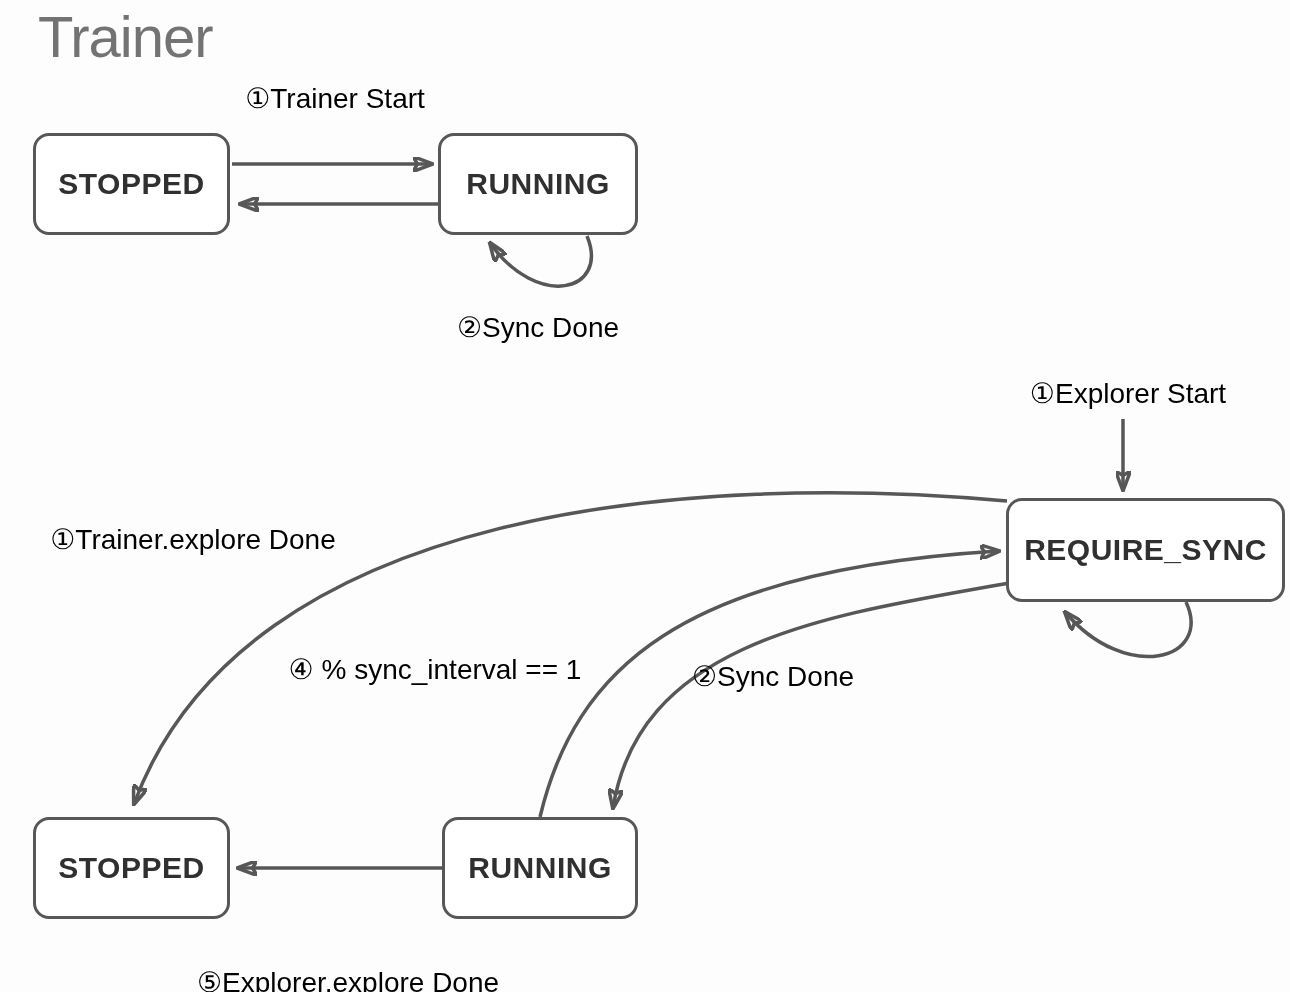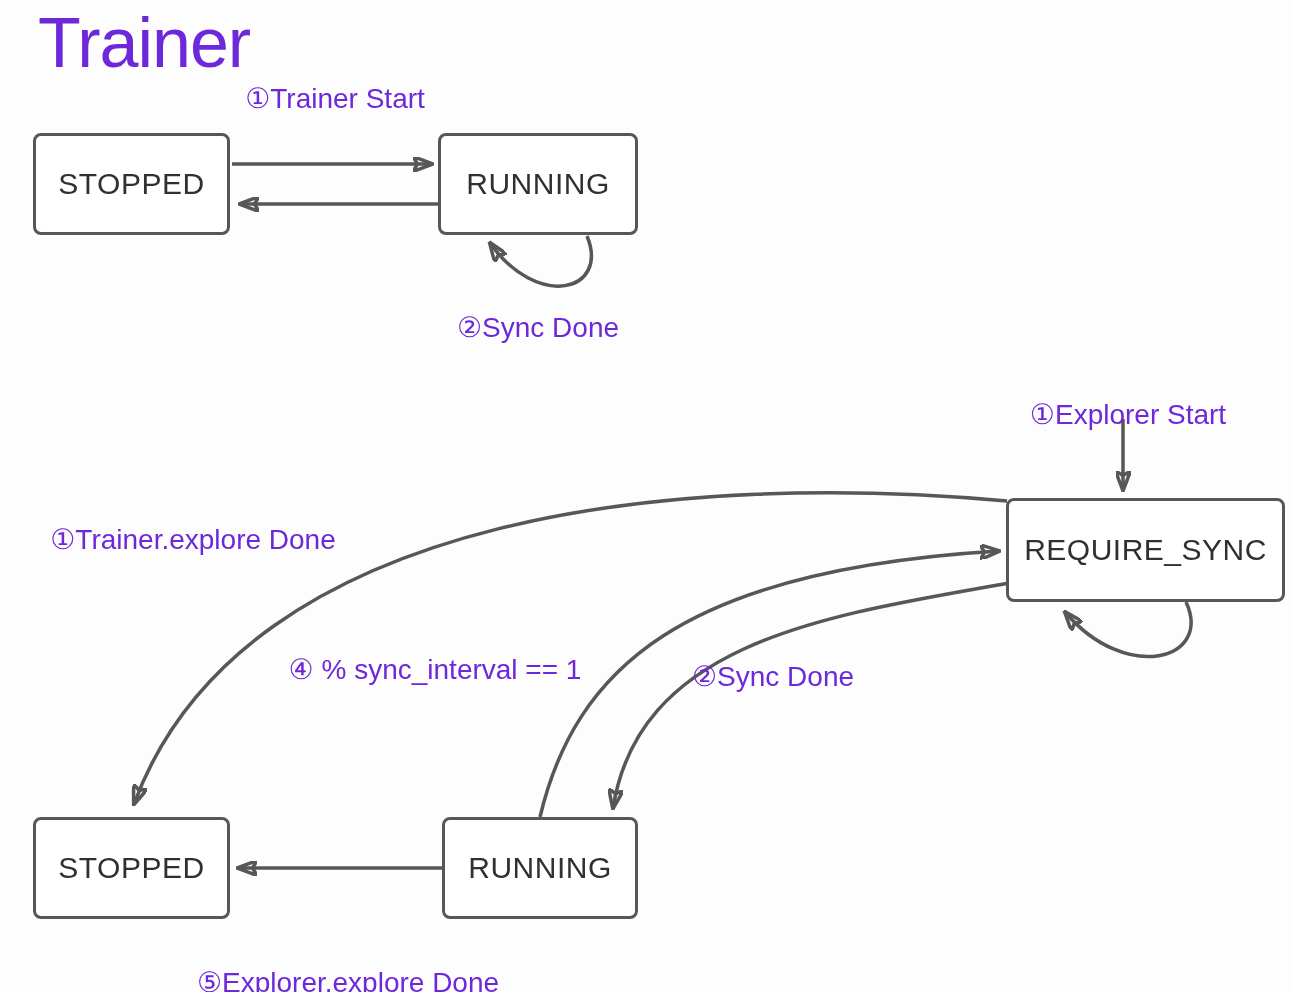--- a/index.html
+++ b/index.html
@@ -6,46 +6,47 @@
   .canvas{
     position:relative;
     width:1290px;height:992px;
     background:#fdfdfd;
     overflow:hidden;
     font-family:"Liberation Sans","DejaVu Sans",sans-serif;
     margin:0 auto;
   }
   .section-title{
     position:absolute;
-    font-size:70px;
+    font-size:58px;
     line-height:1;
     font-weight:400;
-    color:#6d28d9;
+    color:#737373;
     letter-spacing:-1px;
     white-space:nowrap;
   }
   .state-box{
     position:absolute;
     box-sizing:border-box;
     border:3px solid #575757;
-    border-radius:8px;
+    border-radius:16px;
     background:#ffffff;
     display:flex;
     align-items:center;
     justify-content:center;
     color:#303030;
     font-size:30px;
     letter-spacing:0.5px;
     white-space:nowrap;
+    font-weight:bold;
   }
   .edge-label{
     position:absolute;
     transform:translate(-50%,-50%);
     font-size:28px;
-    color:#6d28d9;
+    color:#000000;
     white-space:nowrap;
   }
   .wires{
     position:absolute;
     left:0;top:0;width:1290px;height:992px;
     pointer-events:none;
   }
   .wires path, .wires line{
     stroke:#575757;
     stroke-width:3.5;
@@ -102,19 +103,19 @@
   </div>
 
   <div class="state-box" style="left:33px;top:817px;width:197px;height:102px;">
     <span>STOPPED</span>
   </div>
 
   <div class="state-box" style="left:442px;top:817px;width:196px;height:102px;">
     <span>RUNNING</span>
   </div>
 
-  <div class="edge-label" style="left:1128px;top:393px;margin-top:21px;">①Explorer Start</div>
+  <div class="edge-label" style="left:1128px;top:393px;">①Explorer Start</div>
   <div class="edge-label" style="left:193px;top:539px;">①Trainer.explore Done</div>
   <div class="edge-label" style="left:435px;top:669px;">④ % sync_interval == 1</div>
   <div class="edge-label" style="left:773px;top:676px;">②Sync Done</div>
   <div class="edge-label" style="left:348px;top:954px;margin-top:28px;">⑤Explorer.explore Done</div>
 
 </div>
 
 </body></html>

